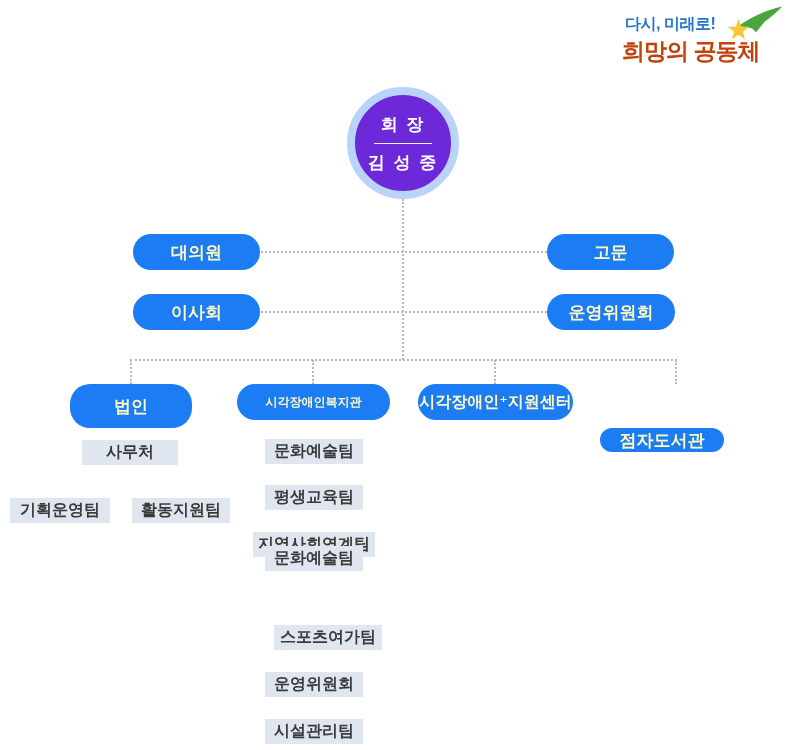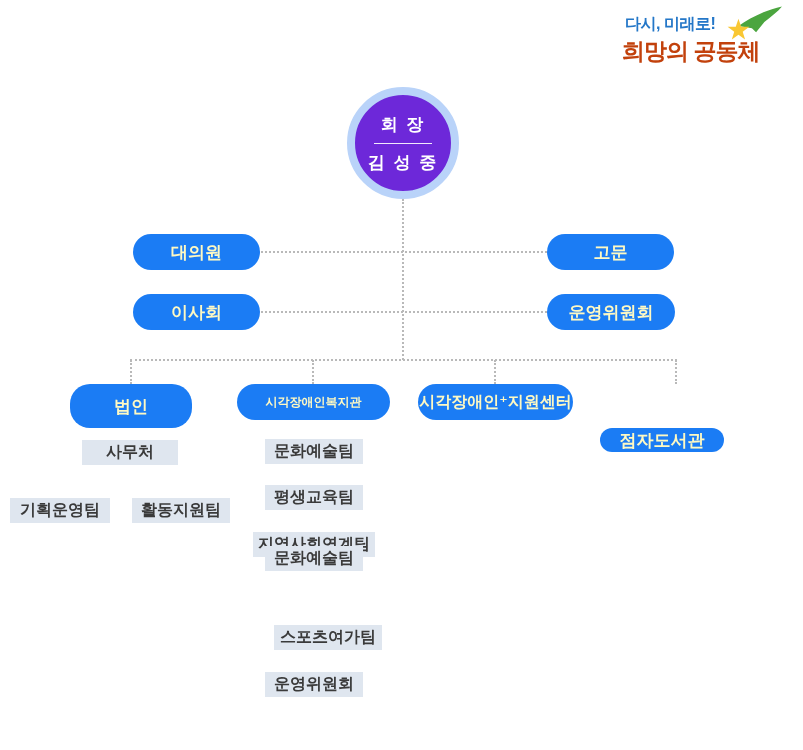--- a/index.html
+++ b/index.html
@@ -133,14 +133,15 @@
   <div class="team t-samucheo">사무처</div>
   <div class="team t-gihoekun">기획운영팀</div>
   <div class="team t-hwaldong">활동지원팀</div>
 
   <div class="team t-hongbo">문화예술팀</div>
   <div class="team t-pyeongsaeng">평생교육팀</div>
   <div class="team t-jiyeok">지역사회연계팀</div>
   <div class="team t-munhwa">문화예술팀</div>
   <div class="team t-sports">스포츠여가팀</div>
   <div class="team t-jarip">운영위원회</div>
+  <div class="team t-siseol">시설관리팀</div>
 
 </div>
 
 </body></html>

